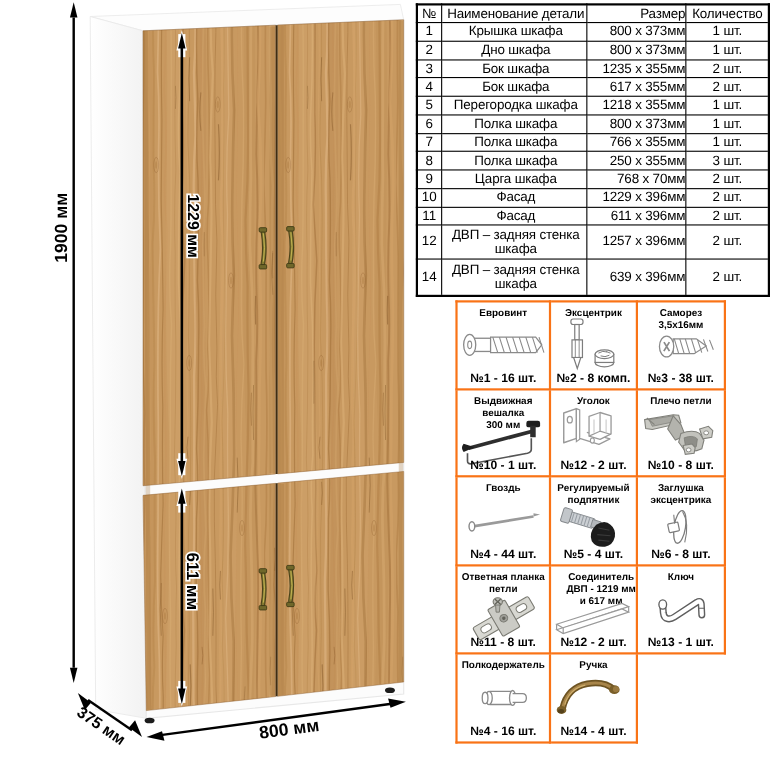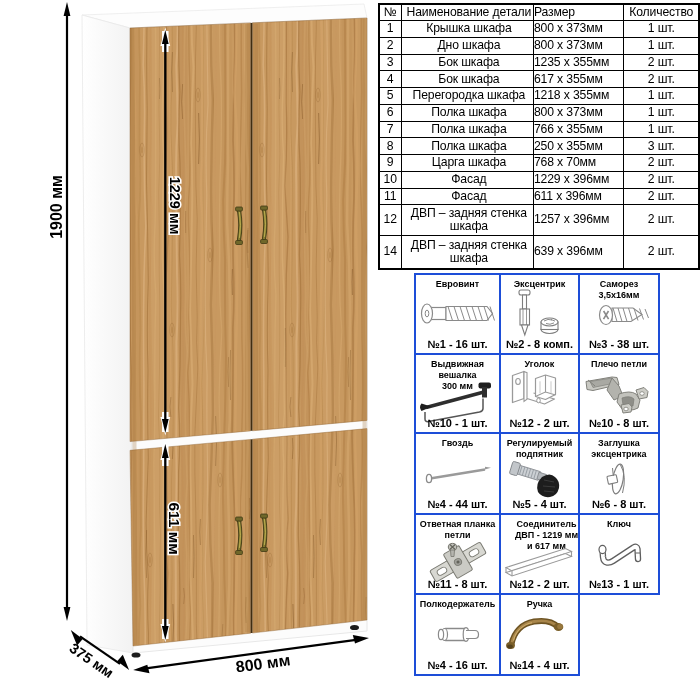--- a/index.html
+++ b/index.html
@@ -5,25 +5,25 @@
   html,body{margin:0;padding:0;background:#fff;}
   #page{position:relative;width:700px;height:700px;background:#fff;overflow:hidden;
         font-family:"Liberation Sans",sans-serif;}
   
   #parts{position:absolute;left:377.5px;top:3px;border-collapse:collapse;table-layout:fixed;width:321.5px;border:2px solid #000;}
   #parts td{border:1px solid #000;font-size:12.2px;letter-spacing:-0.15px;color:#000;padding:0;overflow:hidden;
             vertical-align:middle;line-height:13px;white-space:nowrap;}
   #parts tr.wrap td{white-space:normal;}
   #parts .num{text-align:center;}
   #parts .nm{text-align:center;padding-left:3px;}
-  #parts .sz{text-align:left;}
+  #parts .sz{text-align:right;}
   #parts .qt{text-align:center;margin-left:12px;}
   
   #hw{position:absolute;left:414px;top:273px;border-collapse:collapse;table-layout:fixed;}
-  #hw td{border:2px solid #1d4ed8;padding:0;position:relative;vertical-align:top;}
+  #hw td{border:2px solid #f97316;padding:0;position:relative;vertical-align:top;}
   #hw td.empty{border:none;}
   #hw .t{position:absolute;top:4px;left:0;width:100%;text-align:center;
          font-weight:bold;font-size:9px;line-height:11px;color:#000;}
   #hw .c{position:absolute;bottom:3px;left:0;width:100%;text-align:center;
          font-weight:bold;font-size:11px;color:#000;}
   #hw svg{position:absolute;left:0;top:0;}
 </style>
 </head>
 <body>
 <div id="page">

